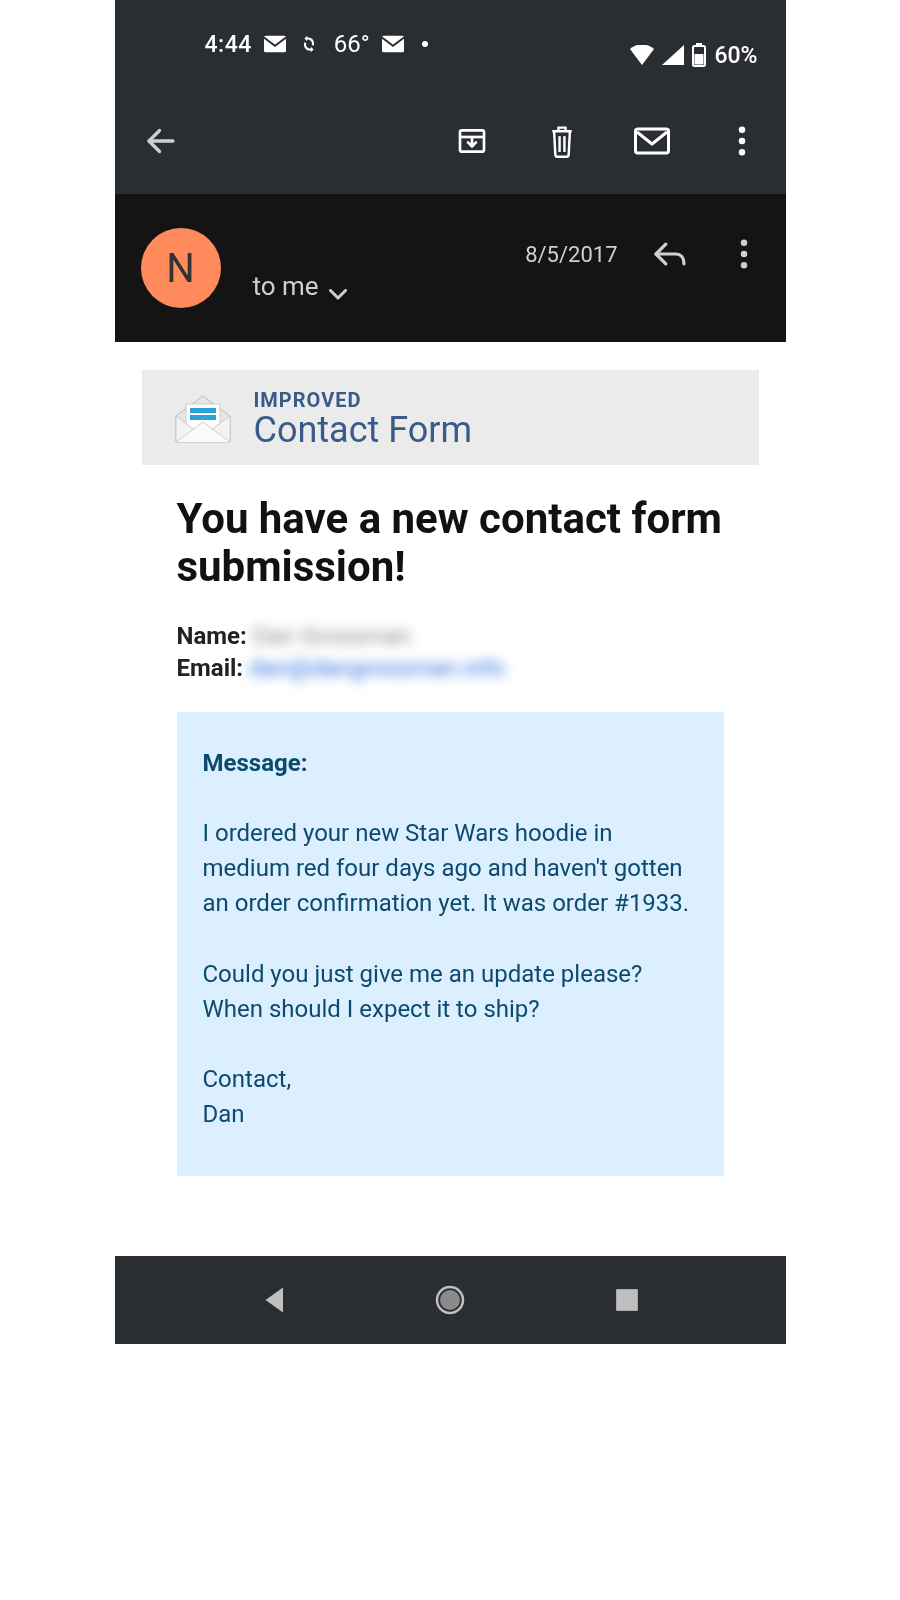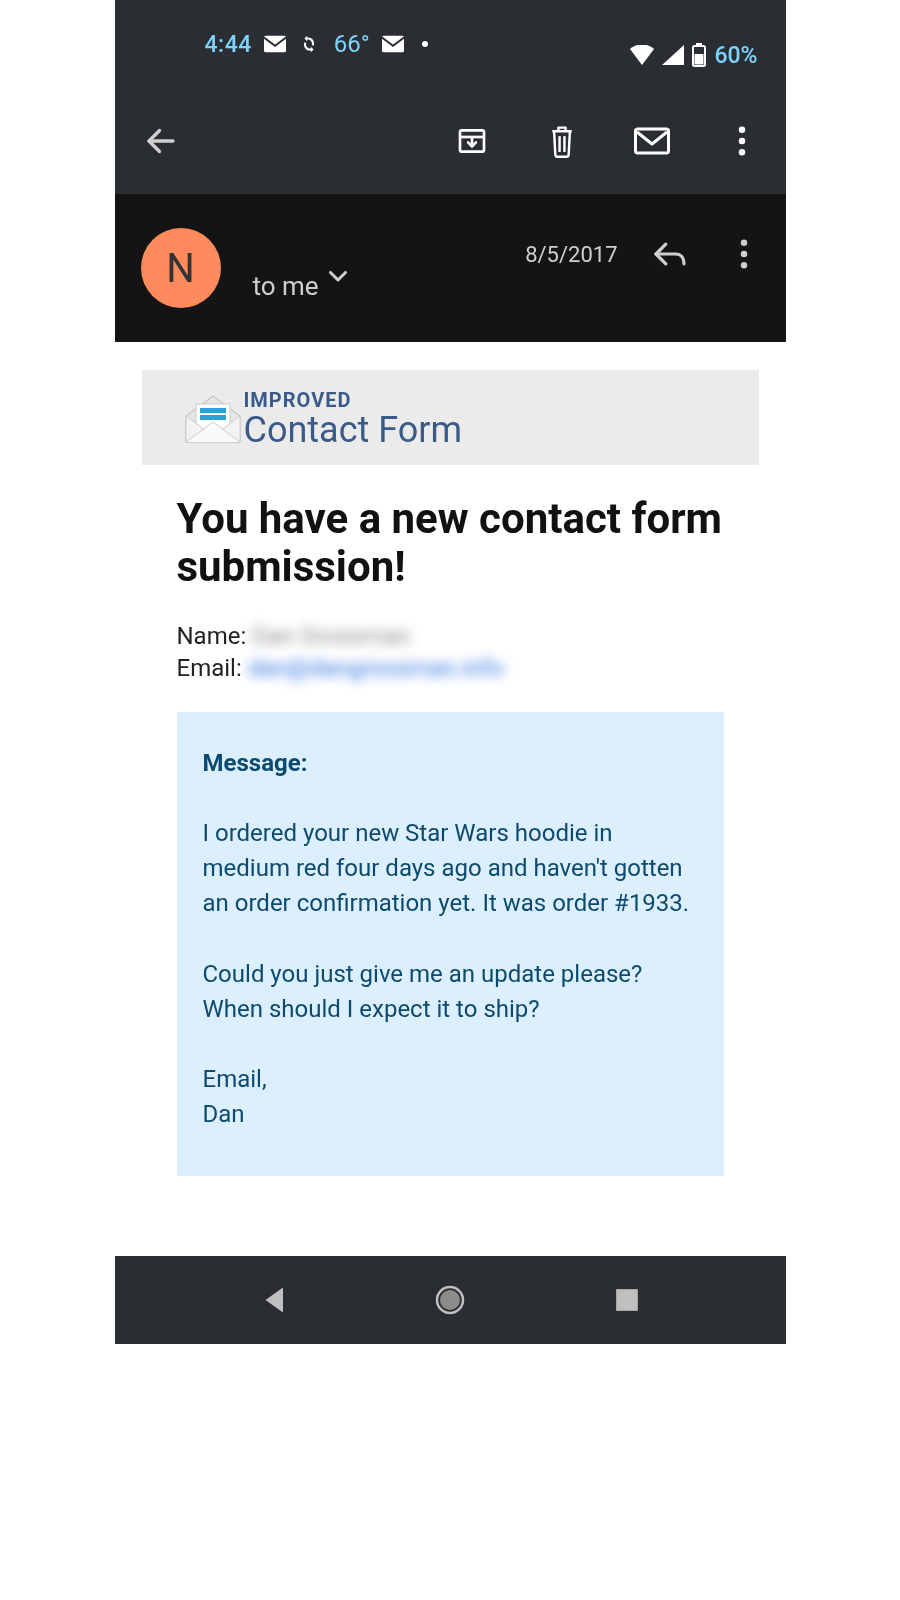--- a/index.html
+++ b/index.html
@@ -18,21 +18,21 @@
   }
 
   
   .statusbar {
     background: #2a2e33;
     height: 88px;
     display: flex;
     align-items: center;
     justify-content: space-between;
     padding: 0 28px 0 90px;
-    color: #7dd3fc;
+    color: #ffffff;
   }
   .status-left { display: flex; align-items: center; gap: 12px; }
   .status-left .time { font-weight: 500; font-size: 23px; letter-spacing: .5px; }
   .status-left .ic { display: flex; }
   .status-right { display: flex; align-items: center; gap: 8px; font-size: 23px; font-weight: 500; margin-top: 22px;}
   .status-right .ic { display: flex; }
 
   
   .appbar {
     background: #2a2e33;
@@ -57,46 +57,47 @@
     color: #cfcfcf;
   }
   .avatar {
     width: 80px; height: 80px; border-radius: 50%;
     background: #ff8a5b;
     color: #333;
     font-size: 40px;
     display:flex; align-items:center; justify-content:center;
     font-weight: 400;
   }
-  .to-block { margin-left: 32px; margin-top: 36px; display:flex; align-items:flex-start; gap:10px; font-size: 26px; color:#cfcfcf; }
+  .to-block { margin-left: 32px; margin-top: 36px; display:flex; align-items:flex-end; gap:10px; font-size: 26px; color:#cfcfcf; }
   .sender-spacer { flex:1; }
   .sender-right { display:flex; align-items:center; gap: 30px; margin-top:-28px;}
   .sender-right .date { font-size: 22px; color:#cfcfcf; }
   .sender-right .icon-btn { width:44px; }
 
   
   .mail-body { background:#fff; padding: 28px 0 40px; }
   .brand-banner {
     margin: 0 27px;
     background: #ebebeb;
     height: 95px;
     display:flex;
     align-items:center;
-    padding-left: 40px;
+    gap: 20px;
+    padding-left: 30px;
   }
   .brand-banner .env {
     width: 62px; height: 56px; position:relative;
   }
   .brand-text .line1 { color:#3a5a8a; font-size: 20px; font-weight:700; letter-spacing:1px; }
   .brand-text .line2 { color:#3a5a8a; font-size: 36px; font-weight:400; line-height:1; }
 
   .mail-content { padding: 30px 62px 0; }
   .mail-content h1 { font-size: 42px; font-weight:700; color:#111; line-height:1.15; margin-bottom: 30px; }
   .field-line { font-size: 24px; color:#222; margin-bottom:4px; }
-  .field-line b { font-weight:400; }
+  .field-line b { font-weight:700; }
   .blur { filter: blur(6px); color:#888; }
   .blur.link { color:#2a6fe0; }
 
   .message-box {
     margin-top: 30px;
     background: #dcefff;
     padding: 34px 26px 44px;
     font-size: 24px;
     color: #0c4a6e;
     line-height: 1.45;
@@ -268,21 +269,21 @@
       </div>
       <div class="field-line">
         <b>Email:</b>
         <span class="blur link">dan@dangrossman.info</span>
       </div>
 
       <div class="message-box">
         <span class="label">Message:</span>
         <p>I ordered your new Star Wars hoodie in medium red four days ago and haven't gotten an order confirmation yet. It was order #1933.</p>
         <p>Could you just give me an update please? When should I expect it to ship?</p>
-        <p class="last">Email,
+        <p class="last">Contact,
 Dan</p>
       </div>
     </div>
   </div>
 
   <div class="navbar">
     <div class="nav-btn nav-back">
       <svg width="26" height="30" viewBox="0 0 20 24" fill="#bfbfbf">
           <path d="M18 2 L4 12 L18 22 Z"></path>
         </svg>

